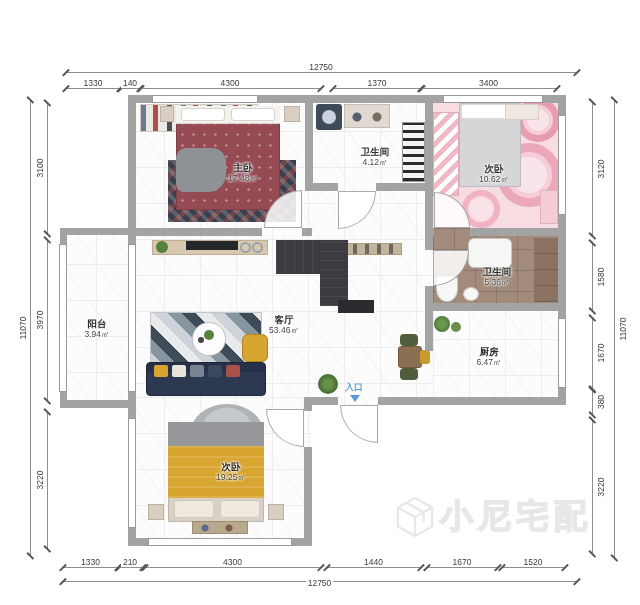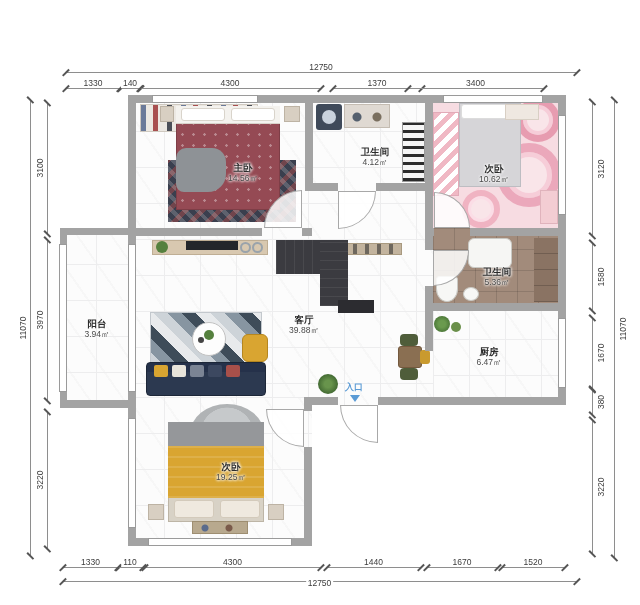--- a/index.html
+++ b/index.html
@@ -175,33 +175,33 @@
 
   <div class="arc" style="left:264px;top:190px;width:38px;height:38px;border-radius:100% 0 0 0"></div>
   <div class="arc" style="left:338px;top:191px;width:38px;height:38px;border-radius:0 0 100% 0"></div>
   <div class="arc" style="left:434px;top:192px;width:36px;height:36px;border-radius:0 100% 0 0"></div>
   <div class="arc" style="left:433px;top:250px;width:36px;height:36px;border-radius:0 0 100% 0"></div>
   <div class="arc" style="left:340px;top:405px;width:38px;height:38px;border-radius:0 0 0 100%"></div>
   <div class="arc" style="left:266px;top:409px;width:38px;height:38px;border-radius:0 0 0 100%"></div>
 
   <div class="room-label" style="left:243px;top:162px">
     <div class="rn">主卧</div>
-    <div class="ra">14.56㎡</div>
+    <div class="ra">17.48㎡</div>
   </div>
   <div class="room-label" style="left:375px;top:146px">
     <div class="rn">卫生间</div>
     <div class="ra">4.12㎡</div>
   </div>
   <div class="room-label" style="left:494px;top:163px">
     <div class="rn">次卧</div>
     <div class="ra">10.62㎡</div>
   </div>
-  <div class="room-label" style="left:304px;top:314px">
+  <div class="room-label" style="left:284px;top:314px">
     <div class="rn">客厅</div>
-    <div class="ra">39.88㎡</div>
+    <div class="ra">53.46㎡</div>
   </div>
   <div class="room-label" style="left:97px;top:318px">
     <div class="rn">阳台</div>
     <div class="ra">3.94㎡</div>
   </div>
   <div class="room-label" style="left:497px;top:266px">
     <div class="rn">卫生间</div>
     <div class="ra">5.36㎡</div>
   </div>
   <div class="room-label" style="left:489px;top:346px">
@@ -223,29 +223,29 @@
     </div>
   <div class="dim h" style="left:120px;top:88px;width:20px">
       <span>140</span>
     </div>
   <div class="dim h" style="left:140px;top:88px;width:180px">
       <span>4300</span>
     </div>
   <div class="dim h" style="left:333px;top:88px;width:88px">
       <span>1370</span>
     </div>
-  <div class="dim h" style="left:408px;top:88px;width:135px">
+  <div class="dim h" style="left:421px;top:88px;width:135px">
       <span>3400</span>
     </div>
 
   <div class="dim h" style="left:63px;top:567px;width:55px">
       <span>1330</span>
     </div>
   <div class="dim h" style="left:118px;top:567px;width:24px">
-      <span>110</span>
+      <span>210</span>
     </div>
   <div class="dim h" style="left:145px;top:567px;width:175px">
       <span>4300</span>
     </div>
   <div class="dim h" style="left:327px;top:567px;width:93px">
       <span>1440</span>
     </div>
   <div class="dim h" style="left:427px;top:567px;width:70px">
       <span>1670</span>
     </div>
@@ -281,14 +281,25 @@
   <div class="dim v lab-right" style="left:592px;top:390px;height:24px">
       <span>380</span>
     </div>
   <div class="dim v lab-right" style="left:592px;top:420px;height:133px">
       <span>3220</span>
     </div>
   <div class="dim v lab-right" style="left:614px;top:100px;height:457px">
       <span>11070</span>
     </div>
 
+  <div class="wm" style="left:396px;top:494px">
+    <svg width="38" height="44" viewBox="0 0 40 44">
+      <g fill="none" stroke="#e7e7e7" stroke-width="2.4">
+        <polygon points="20,2 38,12 38,32 20,42 2,32 2,12"></polygon>
+        <polyline points="2,12 20,22 38,12"></polyline>
+        <line x1="20" y1="22" x2="20" y2="42"></line>
+        <polyline points="11,7 29,17 29,27"></polyline>
+      </g>
+    </svg>
+    <span class="wm-text">小尼宅配</span>
+  </div>
 
 </div>
 
 </body></html>

